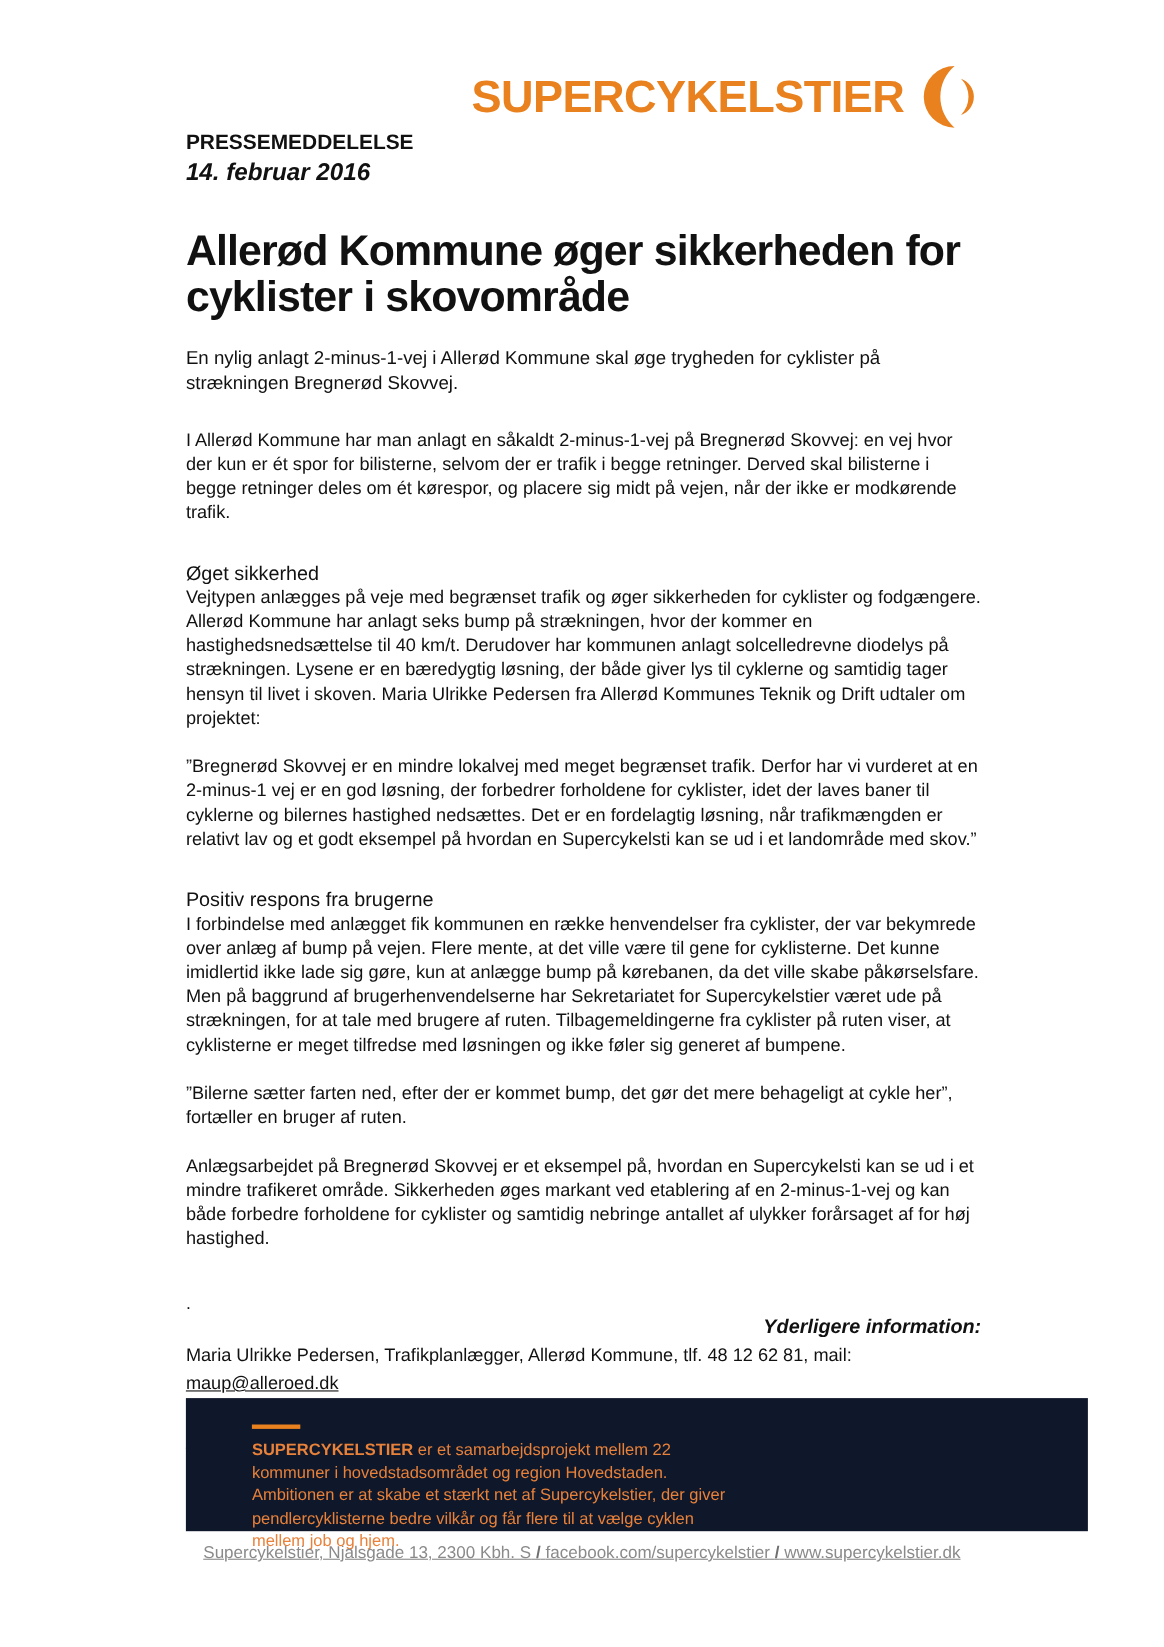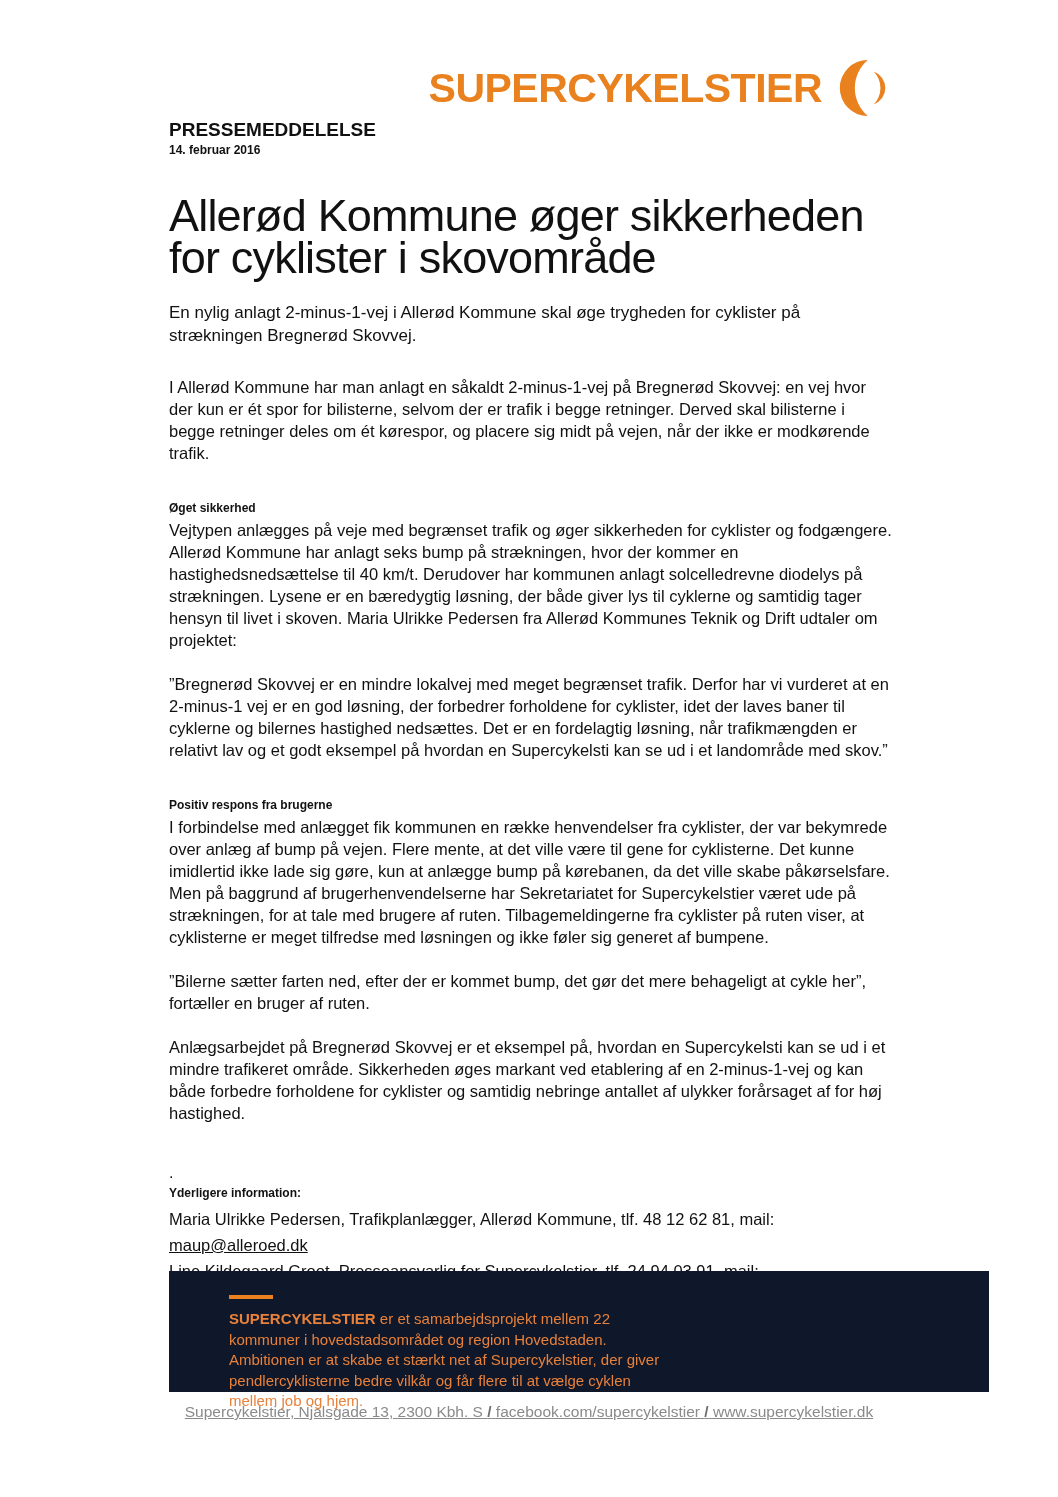--- a/index.html
+++ b/index.html
@@ -46,67 +46,70 @@
   }
   
   .kicker-block {
   }
   .kicker {
     font-size: 19px;
     font-weight: bold;
     line-height: 1.25;
   }
   .date {
-    font-size: 12px;
+    font-size: 22px;
     font-weight: bold;
     line-height: 1.35;
+    font-style: italic;
   }
   
   h1.title {
     margin: 37px 0 0 0;
-    font-size: 45px;
-    font-weight: normal;
+    font-size: 39px;
+    font-weight: bold;
     letter-spacing: -0.8px;
     line-height: 42px;
   }
   .lede {
     margin: 22px 0 0 0;
     font-size: 17px;
     font-weight: normal;
     line-height: 23px;
   }
   .article-body {
     margin-top: 29px;
   }
   .sec {
     margin: 0 0 22px 0;
   }
   .sec-heading {
-    font-size: 12px;
-    font-weight: bold;
+    font-size: 18px;
+    font-weight: normal;
     line-height: 22px;
     margin-top: 33px;
   }
   .body-p {
     margin: 0;
     font-size: 16.5px;
     line-height: 22px;
   }
   
   .contact {
     margin-top: 42px;
   }
   .contact-dot {
     font-size: 16px;
     line-height: 14px;
   }
   .contact-heading {
-    font-size: 12px;
-    font-weight: bold;
+    font-size: 18px;
+    font-weight: bold;
+    font-style: italic;
     line-height: 26px;
+    text-align: right;
   }
   .contact-line {
     font-size: 16.5px;
     line-height: 26px;
   }
   .contact-line a.mail-black {
     color: #111111;
     text-decoration: underline;
   }
   .contact-line a.mail-blue {

